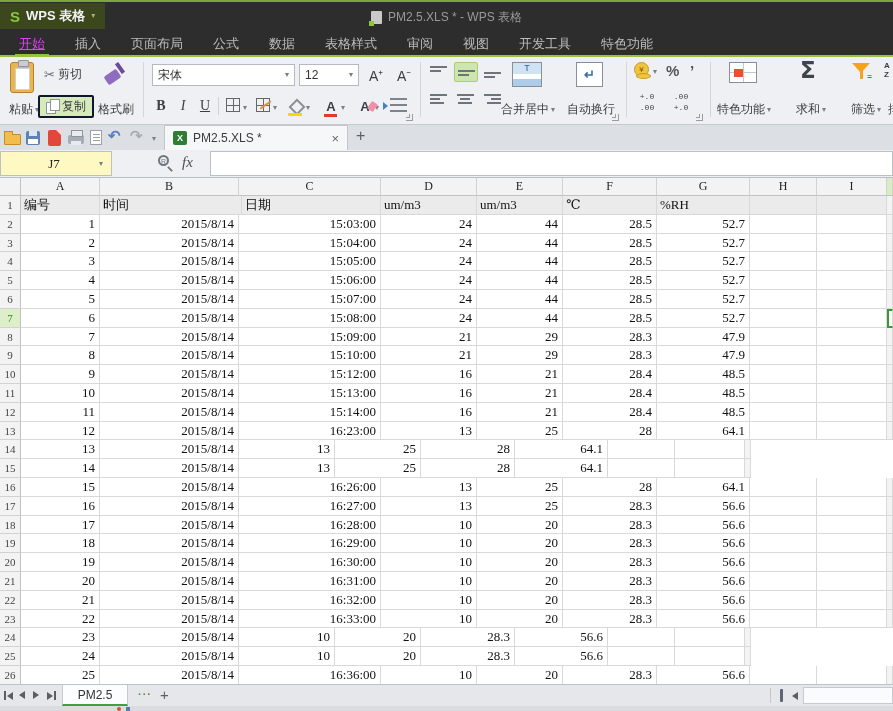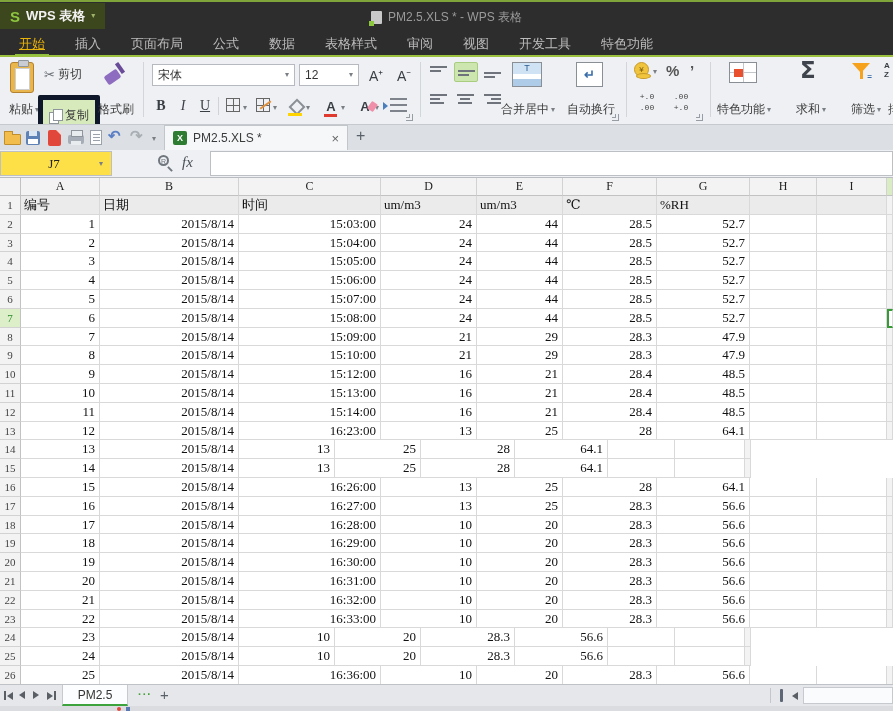--- a/index.html
+++ b/index.html
@@ -9,31 +9,31 @@
   .logo-box{position:absolute;left:0;top:1px;height:26px;background:#3d471d;display:flex;align-items:center;gap:6px;padding:0 10px;}
   .logo-s{color:#8dc63f;font-size:15px;font-weight:bold;}
   .logo-text{color:#f2f2f2;font-size:13px;font-weight:bold;}
   .car{font-size:8px;color:#7a7f86;line-height:1;}
   .logo-box .car{color:#9db36a;}
   .window-title{position:absolute;left:0;top:7px;width:100%;display:flex;justify-content:center;align-items:center;gap:6px;color:#9a9a9a;font-size:12px;}
   .titledoc{width:11px;height:13px;background:#c9c9c9;position:relative;border-radius:1px;}
   .titledoc::after{content:'';position:absolute;left:-2px;bottom:-2px;width:5px;height:5px;background:#8dc63f;}
   .menu-bar{position:absolute;left:4px;top:28px;height:27px;display:flex;align-items:stretch;}
   .menu-item{position:relative;color:#bcbcbc;font-size:13px;padding:0 15px;line-height:27px;cursor:default;}
-  .menu-item.active{color:#eab308;text-decoration:underline;}
+  .menu-item.active{color:#d946ef;text-decoration:underline;}
   .menu-underline{position:absolute;left:11px;right:11px;bottom:0;height:3px;background:#8cc23c;}
   .accent-line{position:absolute;left:0;top:55px;width:893px;height:2px;background:#9cc13e;}
   
   .ribbon{position:absolute;left:0;top:57px;width:893px;height:68px;background:#eef0f3;border-bottom:1px solid #c6c9cd;box-sizing:border-box;overflow:hidden;}
   .ribbon *{box-sizing:border-box;}
   .rsep{position:absolute;top:5px;bottom:7px;width:1px;background:#d2d5d9;}
   .vsep{position:absolute;width:1px;height:18px;background:#cfd2d7;}
   .rlbl{position:absolute;font-size:12px;color:#3c3c3c;display:flex;align-items:center;justify-content:center;gap:2px;}
   .rbtn{position:absolute;display:flex;align-items:center;gap:3px;font-size:12px;color:#3c3c3c;}
-  .copy-hl{background:#d7eabb;border:5px solid #0f172a;border-radius:2px;padding:7px 6px;align-items:flex-end;}
+  .copy-hl{background:#d7eabb;border:2px solid #0f172a;border-radius:2px;padding:1px 6px;}
   .clip-icon{position:absolute;left:10px;top:5px;width:24px;height:31px;background:#e8b64c;border:1px solid #b3812f;border-radius:3px;}
   .clip-icon::before{content:'';position:absolute;left:7px;top:-3px;width:9px;height:5px;background:#c9cdd3;border:1px solid #8f959c;border-radius:1px;}
   .clip-icon::after{content:'';position:absolute;left:4px;top:5px;width:13px;height:20px;background:#fff;border:1px solid #cfcfcf;}
   .scissors{color:#6b7077;font-size:13px;}
   .copy-ic{position:relative;width:13px;height:15px;display:inline-block;}
   .copy-ic::before{content:'';position:absolute;left:0;top:3px;width:8px;height:10px;background:#fff;border:1px solid #8f959c;}
   .copy-ic::after{content:'';position:absolute;left:4px;top:0;width:8px;height:10px;background:#fff;border:1px solid #8f959c;}
   .brush{position:absolute;width:22px;height:26px;}
   .brush::before{content:'';position:absolute;left:1px;top:11px;width:15px;height:10px;background:#8e6cc0;border-radius:2px;transform:rotate(-35deg);}
   .brush::after{content:'';position:absolute;left:14px;top:1px;width:4px;height:12px;background:#6a4b99;transform:rotate(-35deg);}
@@ -98,21 +98,21 @@
   .i-undo{left:108px;top:2px;font-size:15px;color:#5b7fc4;font-weight:bold;}
   .i-redo{left:130px;top:2px;font-size:15px;color:#a9aeb5;font-weight:bold;}
   .i-qcar{left:152px;top:10px;}
   .doctab{position:absolute;left:164px;top:0;width:184px;height:25px;background:#f5f7f9;border:1px solid #c2c5c9;border-bottom:none;display:flex;align-items:center;gap:6px;padding:0 8px;font-size:12px;color:#3b3b3b;}
   .xlicon{width:14px;height:14px;background:#2e7d32;border-radius:2px;color:#fff;font-size:9px;font-weight:bold;text-align:center;line-height:14px;}
   .tabx{margin-left:auto;color:#666;font-size:13px;}
   .newtab{position:absolute;left:356px;top:2px;font-size:16px;color:#596069;}
   
   .fbar{position:absolute;left:0;top:150px;width:893px;height:28px;background:#eef0f3;border-bottom:1px solid #b9bcc0;box-sizing:border-box;}
   .fbar *{box-sizing:border-box;}
-  .namebox{position:absolute;left:0;top:1px;width:112px;height:25px;background:#fde047;border:1px solid #bcc0c5;display:flex;align-items:center;padding:0 8px;}
+  .namebox{position:absolute;left:0;top:1px;width:112px;height:25px;background:#fef9c3;border:1px solid #bcc0c5;display:flex;align-items:center;padding:0 8px;}
   .namebox .nbtxt{flex:1;text-align:center;font-family:"Liberation Serif","DejaVu Serif",serif;font-size:13px;color:#222;}
   .mag{position:absolute;left:158px;top:5px;width:11px;height:11px;border:2px solid #70767e;border-radius:50%;font-size:7px;color:#70767e;text-align:center;line-height:10px;}
   .mag::after{content:'';position:absolute;left:9px;top:9px;width:2px;height:6px;background:#70767e;transform:rotate(-45deg);}
   .fx{position:absolute;left:182px;top:4px;font-family:"Liberation Serif",serif;font-style:italic;font-size:15px;color:#4a4f56;}
   .fml{position:absolute;left:210px;top:1px;right:0;height:25px;background:#fff;border:1px solid #bcc0c5;font-size:12px;padding:4px;color:#222;}
   
   .grid{position:absolute;left:0;top:178px;width:893px;height:506px;overflow:hidden;background:#fff;}
   .grid *{box-sizing:border-box;}
   .chrow{display:flex;height:18px;}
   .corner{width:21px;height:18px;background:#f3f3f3;border-right:1px solid #c2c2c2;border-bottom:1px solid #c2c2c2;}
@@ -340,22 +340,22 @@
       <div class="colh" style="width: 94px;">F</div>
       <div class="colh" style="width: 93px;">G</div>
       <div class="colh" style="width: 67px;">H</div>
       <div class="colh" style="width: 70px;">I</div>
       <div class="colh jslh"></div>
     </div>
   <div class="gbody">
       <div class="grow">
         <div class="rowh">1</div>
         <div class="cell c-left r1" style="width: 79px;">编号</div>
+        <div class="cell c-left r1" style="width: 142px;">时间</div>
         <div class="cell c-left r1" style="width: 139px;">日期</div>
-        <div class="cell c-left r1" style="width: 142px;">时间</div>
         <div class="cell c-left r1" style="width: 96px;">um/m3</div>
         <div class="cell c-left r1" style="width: 86px;">um/m3</div>
         <div class="cell c-left r1" style="width: 94px;">℃</div>
         <div class="cell c-left r1" style="width: 93px;">%RH</div>
         <div class="cell c-left r1" style="width: 67px;"></div>
         <div class="cell c-left r1" style="width: 70px;"></div>
         <div class="cell jsl"></div>
       </div>
       <div class="grow">
         <div class="rowh">2</div>

